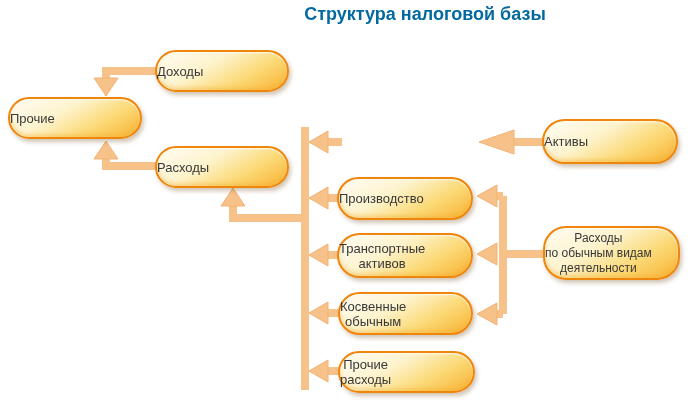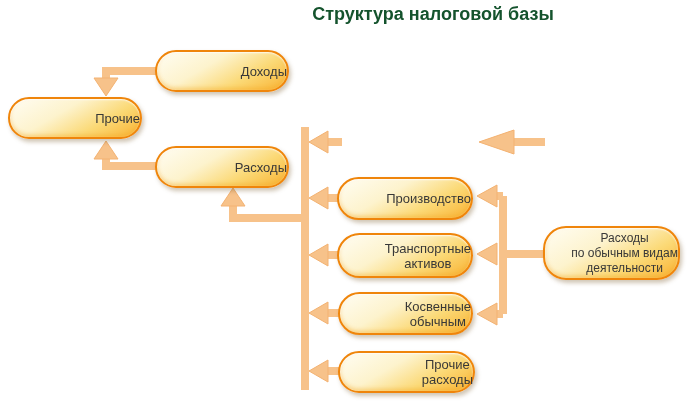--- a/index.html
+++ b/index.html
@@ -10,27 +10,27 @@
   }
   .canvas {
     position: relative;
     width: 693px;
     height: 408px;
     background: #ffffff;
     overflow: hidden;
   }
   .diagram-title {
     position: absolute;
-    left: 248px;
+    left: 240px;
     top: 4px;
     width: 370px;
     text-align: center;
     font-size: 18px;
     font-weight: bold;
-    color: #14532d;
+    color: #0369a1;
     white-space: nowrap;
   }
   .connectors {
     position: absolute;
     left: 0;
     top: 0;
     z-index: 1;
   }
   .c-line {
     fill: none;
@@ -51,21 +51,21 @@
     background: linear-gradient(150deg,
       #fffdf3 0%,
       #fdf3cd 38%,
       #fbd976 68%,
       #f9b232 100%);
     box-shadow: 2px 3px 4px rgba(120, 90, 40, 0.35),
                 inset 0 1px 2px rgba(255, 255, 255, 0.9),
                 inset 0 -2px 4px rgba(245, 166, 35, 0.45);
     display: flex;
     align-items: center;
-    justify-content: flex-end;
+    justify-content: flex-start;
   }
   .node-label {
     font-size: 13px;
     line-height: 15px;
     color: #383838;
     text-align: center;
     white-space: pre-line;
   }
   .node-label.small {
     font-size: 12px;
@@ -146,20 +146,23 @@
 
   <div class="node" style="left:8px; top:97px; width:134px; height:42px;">
     <span class="node-label">Прочие</span>
   </div>
 
   <div class="node" style="left:155px; top:146px; width:134px; height:42px;">
     <span class="node-label">Расходы</span>
   </div>
 
 
+  <div class="node" style="left:542px; top:119px; width:136px; height:45px;">
+    <span class="node-label">Активы</span>
+  </div>
 
   <div class="node" style="left:337px; top:177px; width:136px; height:43px;">
     <span class="node-label">Производство</span>
   </div>
 
   <div class="node" style="left:337px; top:233px; width:136px; height:45px;">
     <span class="node-label">Транспортные
 активов</span>
   </div>
 

